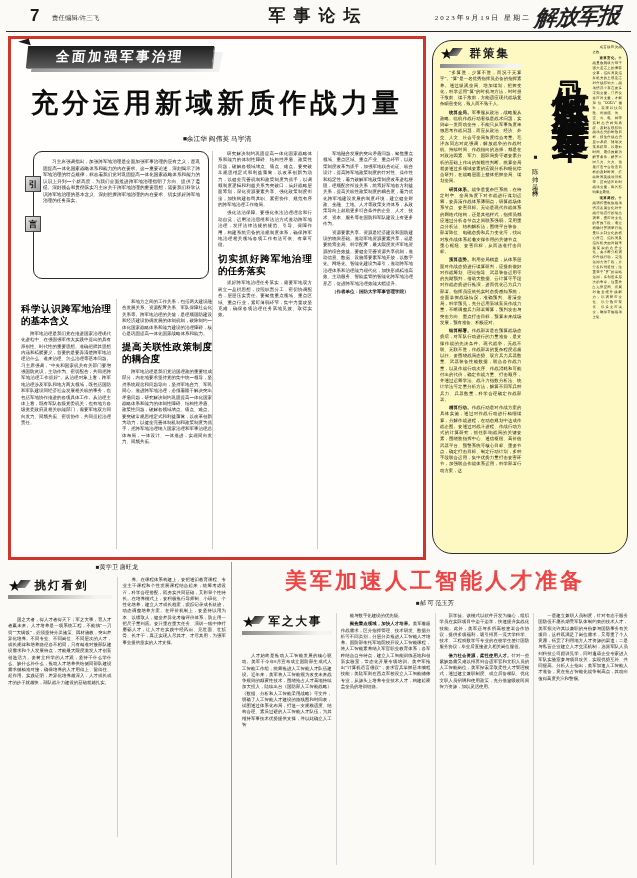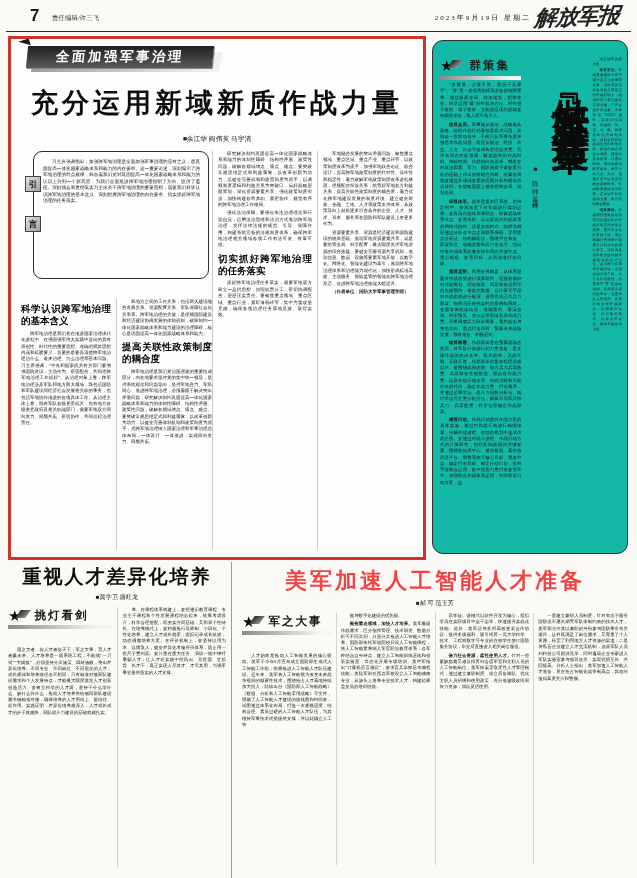--- a/index.html
+++ b/index.html
@@ -40,22 +40,22 @@
   .col{font-size:4.5px;line-height:1.42;text-align:justify;overflow:hidden;color:#151515;}
   .col p{margin:0 0 2px 0;text-indent:9px;}
   .rb-c1{width:90px;padding-right:5px;}
   .rb-c2{width:90px;padding-left:5px;border-left:0.6px solid #c9c9c9;}
   .rb-c3{width:99px;padding:0 5px;border-left:0.6px solid #c9c9c9;}
   .rb-c4{width:95px;padding-left:5px;border-left:0.6px solid #c9c9c9;}
   .sub-hd{font-size:9.5px;font-weight:bold;line-height:1.25;font-family:"Liberation Sans",sans-serif;
        text-indent:0;margin:4px 0 4px 0;color:#000;}
   .author-note{font-weight:bold;text-indent:9px;}
   
-  .roundbox{position:absolute;left:432px;top:40px;width:196px;height:514px;border:1.4px solid #2e2e2e;border-radius:11px;
-       background:#14b8a6;box-sizing:border-box;padding:16px 5px 6px 7px;display:flex;}
+  .roundbox{position:absolute;left:432px;top:40px;width:196px;height:514px;border:1.4px solid #2e2e2e;border-radius:20px;
+       background:#fef9c3;box-sizing:border-box;padding:4px 5px 6px 7px;display:flex;}
   .star-hd{position:relative;height:22px;margin-bottom:3px;}
   .star{font-size:15px;line-height:15px;color:#0c0c0c;}
   .star-tail{display:inline-block;width:10px;height:8px;background:linear-gradient(120deg,#222,#999);
        transform:skewX(-35deg);margin-left:-3px;vertical-align:3px;}
   .star-title{font-size:11.5px;font-weight:bold;font-family:"Liberation Sans",sans-serif;margin-left:5px;
        letter-spacing:2px;vertical-align:2px;}
   .star-under{height:3.5px;background:linear-gradient(to right,#8a8a8a,#f4f4f4 85%);margin-top:1px;}
   .gb-c1{width:88px;}
   .gb-c1 .col-inner{font-size:4.4px;line-height:1.42;text-align:justify;color:#151515;}
   .gb-c1 p{margin:0 0 2px;text-indent:9px;}
@@ -84,20 +84,21 @@
   .bodytext{font-size:4.4px;line-height:1.42;text-align:justify;color:#161616;}
   .bodytext p{margin:0 0 2px;text-indent:9px;}
   .sh-box{margin-bottom:18px;}
 </style>
 </head>
 <body>
 
 <div class="hdr">
   <div class="pagenum">7</div>
   <div class="editor">责任编辑/许三飞</div>
+  <div class="section-title">军事论坛</div>
   <div class="date">2023年9月19日 星期二</div>
   <div class="masthead">解放军报</div>
   <div class="hdr-rule"></div>
 </div>
 
 <div class="redbox">
   <div class="banner-wrap">
     <div class="banner-bird"></div>
     <div class="banner-shadow"></div>
     <div class="banner-main">全面加强军事治理</div>
@@ -157,21 +158,20 @@
   <div class="v-byline">■陈 帅  吴溪林</div>
   <div class="v-headline">做好胜『算』这篇文章</div>
   <div class="gb-c2">
     <p>成首战即决战之效。</p>
     <p><b class="blead">速算变化。</b><span>作战是敌我双方基于强大意志上的博弈变革，指挥员及指挥机关的主观意志对作战影响大，战场情况中存在更多未知变量，只有快速应对变量，才能加快“OODA”循环，实现以快制胜。利用陆、海、空、天、电、网等实时态势感知系统，及时发现影响战场态势的时敏目标，抓住作战态势显示系统、辅助决策系统等，以最短时间、最优效能为解算条件，解算不同兵力、火力、信息打击平台攻击目标的及时时间、持续时间及战场消耗等，进而适应此时战场变量，将其影响降至最低。</span></p>
     <p><b class="blead">现算调控。</b><span>作战调控是根据战场情况发展变化对作战行动进行的动态调整，是应对变化的有效手段，通过精确计算调整行动是以克制变化的核心所在。指挥员及指挥机关面对越来越复杂的态势变化，要不断分析调控作战行动，灵活运用方法手段，充分发挥创造性，注重基于“算”的谋略运用，多创造多层次的争夺，注重抢占无形空间、拓展对敌全维作战能力，以调整应变化、以分散应聚优、以多变应突变，确保掌握战场主动。</span></p>
   </div>
 </div>
 
 <div class="talent">
-  <div class="talent-hl">重视人才差异化培养</div>
   <div class="sm-byline">■黄学卫  唐旺龙</div>
   <div class="talent-cols">
     <div class="t-c1 bodytext">
       <div class="star-hd sh-box">
         <span class="star">★</span><span class="star-tail"></span>
         <span class="star-title">挑灯看剑</span>
         <div class="star-under"></div>
       </div>
       <p>国之大者，得人才者得天下；军之大事，育人才者赢未来。人才培养是一项系统工程，不能搞“一刀切”“大锅饭”，必须坚持分类施策、因材施教，突出差异化培养。不同专业、不同岗位、不同层次的人才，成长规律和培养路径各不相同，只有精准对接部队建设需求和个人发展特点，才能最大限度激发人才创新创造活力。要树立科学的人才观，坚持干什么学什么、缺什么补什么，推动人才培养供给侧同部队建设需求侧精准对接，确保培养的人才用得上、留得住、起作用。实践证明，差异化培养越深入，人才成长成才的步子就越快，部队战斗力建设的基础就越扎实。</p>
     </div>

